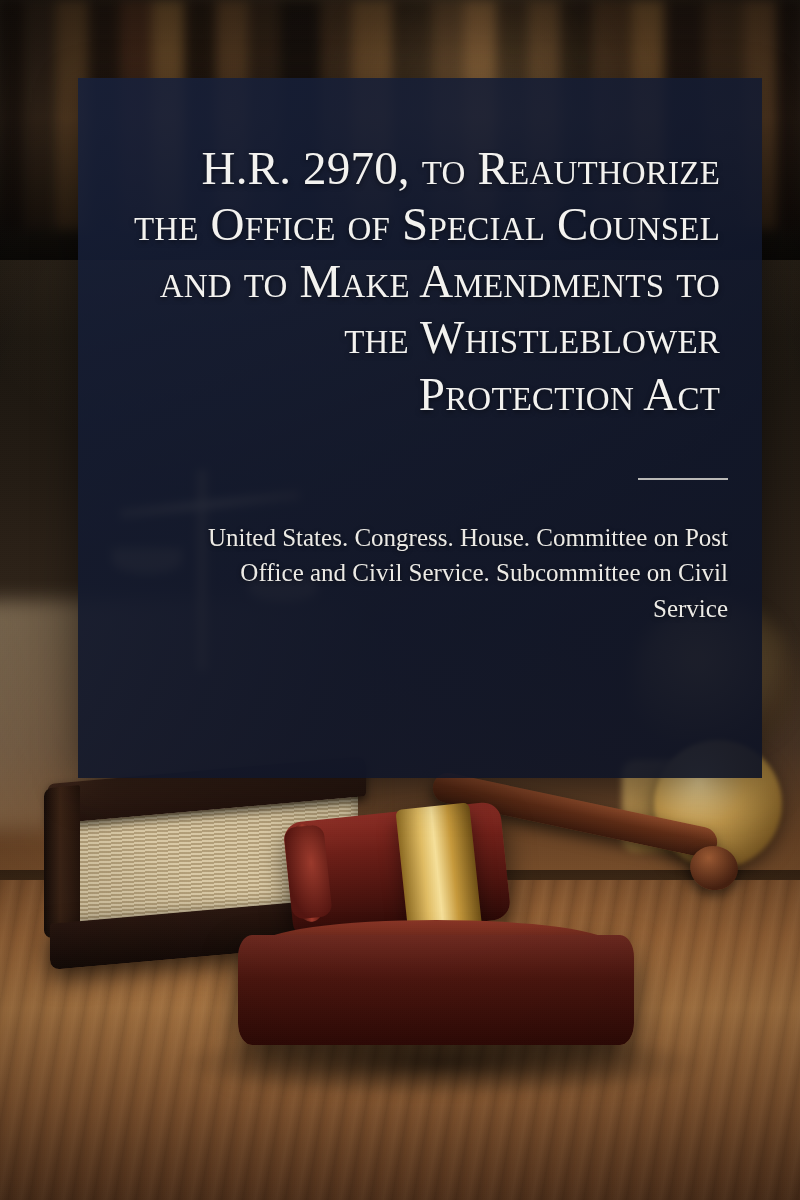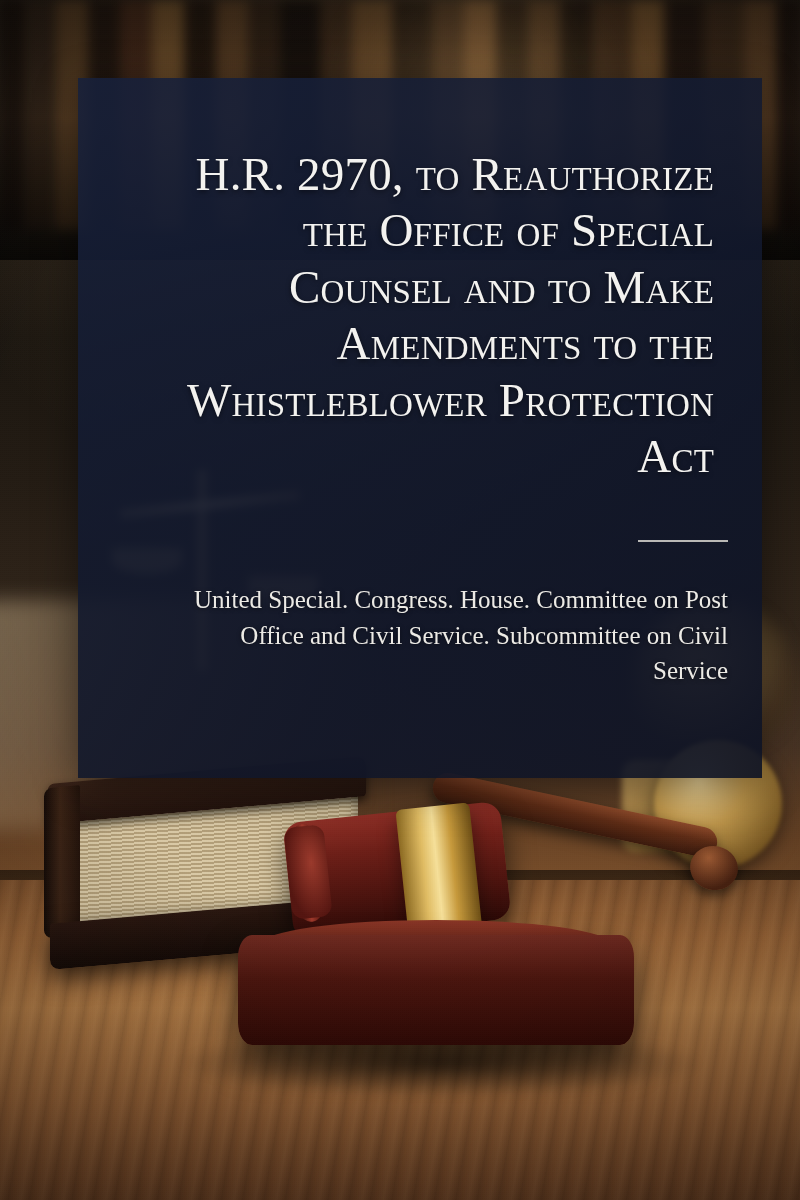--- a/index.html
+++ b/index.html
@@ -319,21 +319,21 @@
     left: 0; right: 34px; top: 54px;
     text-align: right;
   }
   .title {
     color: #f3f2ef;
     font-family: "Liberation Serif", serif;
     font-size: 47px;
     line-height: 1.20;
     letter-spacing: 0.2px;
     font-weight: 400;
-    margin: 14px;
+    margin: 8px;
     padding-left: 40px;
     font-variant: small-caps;
     text-shadow: 0 2px 5px rgba(0,0,0,0.5);
   }
   .rule {
     margin: 56px 0 0 auto;
     width: 90px;
     height: 2px;
     background: #d8d6d0;
     opacity: 0.85;
@@ -389,17 +389,17 @@
   <div class="block-top"></div>
   <div class="block"></div>
 
   <div class="vignette"></div>
   <div class="grain"></div>
 
   <div class="panel">
     <div class="panel-inner">
       <h1 class="title">H.R. 2970, to Reauthorize the Office of Special Counsel and to Make Amendments to the Whistleblower Protection Act</h1>
       <div class="rule"></div>
-      <div class="author">United Special. Congress. House. Committee on Post Office and Civil Service. Subcommittee on Civil Service</div>
+      <div class="author">United States. Congress. House. Committee on Post Office and Civil Service. Subcommittee on Civil Service</div>
     </div>
   </div>
 
 </div>
 
 </body></html>

